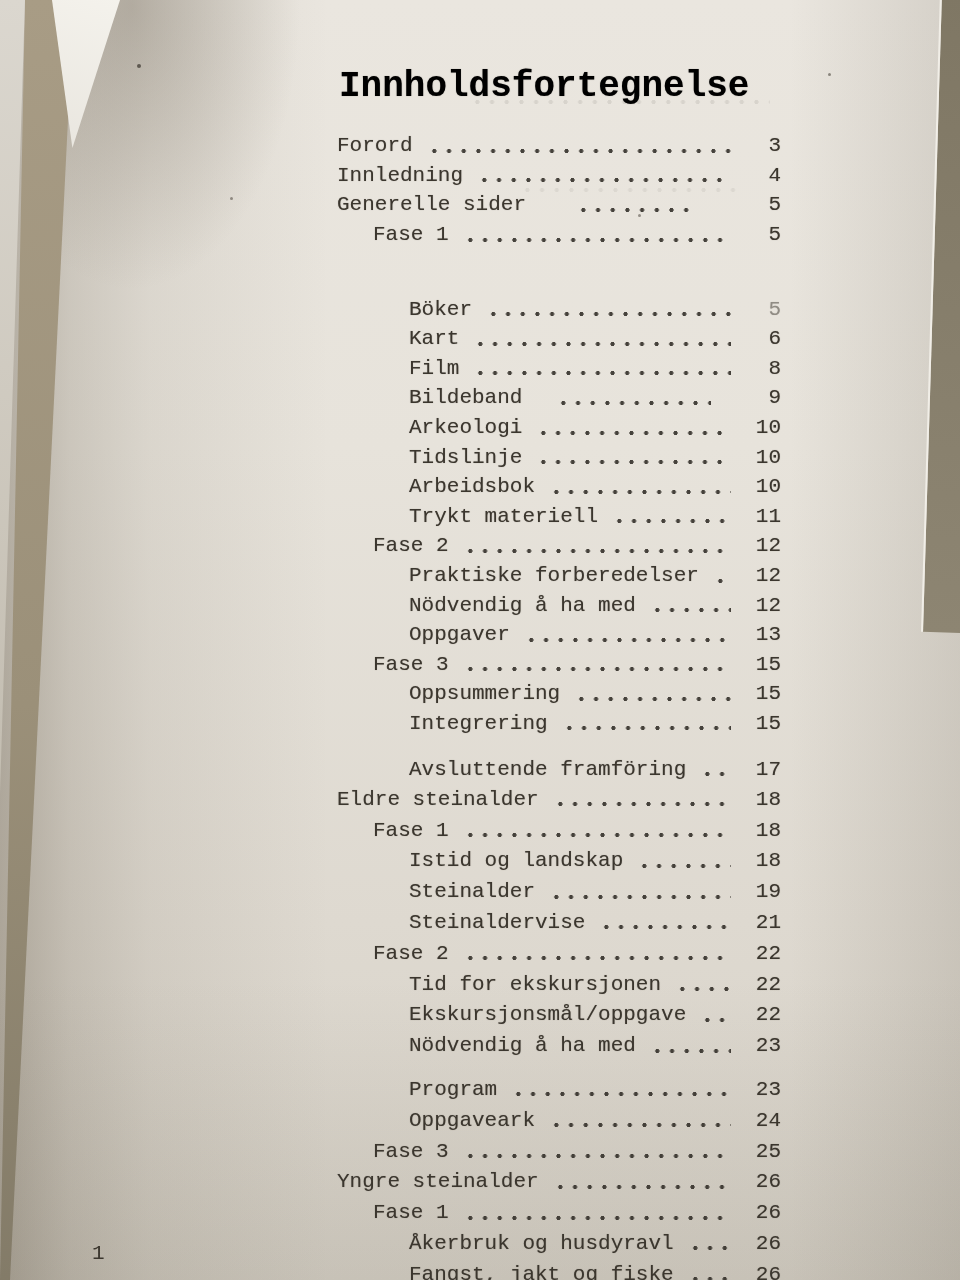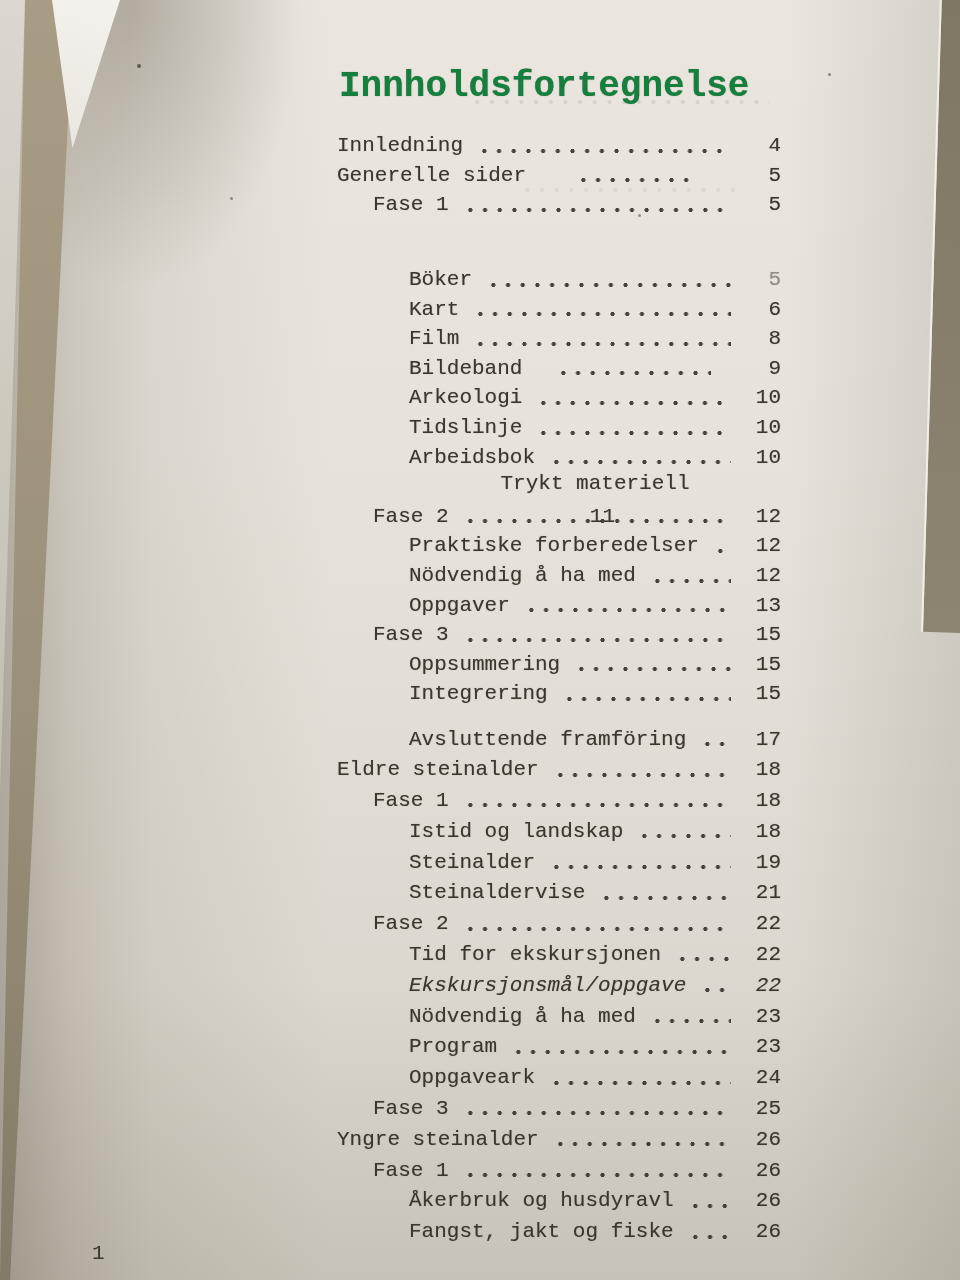--- a/index.html
+++ b/index.html
@@ -63,21 +63,21 @@
   .ghost-row {
     position: absolute; height: 8px; opacity: 0.10; filter: blur(0.5px);
     background-image: radial-gradient(circle, rgba(47,43,37,0.9) 1.8px, rgba(47,43,37,0) 2.4px);
     background-size: 14.7px 8px; background-repeat: repeat-x; background-position: left center;
   }
   .ghost1 { left: 470px; top: 98px; width: 300px; }
   .ghost2 { left: 520px; top: 186px; width: 220px; opacity: 0.07; }
   
   .title {
     position: absolute; left: 339px; top: 42px;
-    font-size: 36px; font-weight: 700; color: #15803d;
+    font-size: 36px; font-weight: 700; color: #000000;
     text-shadow: 0 0 1px rgba(54,50,43,0.5);
     white-space: pre;
   }
   
   .toc { position: absolute; left: 337px; top: 131px; width: 444px; }
   .toc-row {
     display: flex; align-items: center; height: 29.6px;
     color: #3b362e; font-size: 21px;
   }
   .toc-row.lower { height: 30.8px; }
@@ -118,20 +118,25 @@
   <div class="speck s2"></div>
   <div class="speck s3"></div>
   <div class="speck s4"></div>
   <div class="ghost-row ghost1"></div>
   <div class="ghost-row ghost2"></div>
 
   <h1 class="title">Innholdsfortegnelse</h1>
 
   <div class="toc" id="toc">
       <div class="toc-row" style="padding-left: 0px;">
+        <span class="toc-label">Forord</span>
+        <span class="toc-leader"></span>
+        <span class="toc-num">3</span>
+      </div>
+      <div class="toc-row" style="padding-left: 0px;">
         <span class="toc-label">Innledning</span>
         <span class="toc-leader"></span>
         <span class="toc-num">4</span>
       </div>
       <div class="toc-row" style="padding-left: 0px; gap: 36px;">
         <span class="toc-label">Generelle sider</span>
         <span class="toc-leader"></span>
         <span class="toc-num">5</span>
       </div>
       <div class="toc-row" style="padding-left: 36px;">
@@ -167,21 +172,21 @@
       <div class="toc-row" style="padding-left: 72px;">
         <span class="toc-label">Tidslinje</span>
         <span class="toc-leader"></span>
         <span class="toc-num">10</span>
       </div>
       <div class="toc-row" style="padding-left: 72px;">
         <span class="toc-label">Arbeidsbok</span>
         <span class="toc-leader"></span>
         <span class="toc-num">10</span>
       </div>
-      <div class="toc-row" style="padding-left: 72px; flex-direction: column;">
+      <div class="toc-row" style="padding-left: 72px;">
         <span class="toc-label">Trykt materiell</span>
         <span class="toc-leader"></span>
         <span class="toc-num">11</span>
       </div>
       <div class="toc-row" style="padding-left: 36px;">
         <span class="toc-label">Fase 2</span>
         <span class="toc-leader"></span>
         <span class="toc-num">12</span>
       </div>
       <div class="toc-row" style="padding-left: 72px;">
@@ -247,31 +252,31 @@
       <div class="toc-row lower" style="padding-left: 36px;">
         <span class="toc-label">Fase 2</span>
         <span class="toc-leader"></span>
         <span class="toc-num">22</span>
       </div>
       <div class="toc-row lower" style="padding-left: 72px;">
         <span class="toc-label">Tid for ekskursjonen</span>
         <span class="toc-leader"></span>
         <span class="toc-num">22</span>
       </div>
-      <div class="toc-row lower" style="padding-left: 72px; font-style: italic;">
+      <div class="toc-row lower" style="padding-left: 72px;">
         <span class="toc-label">Ekskursjonsmål/oppgave</span>
         <span class="toc-leader"></span>
         <span class="toc-num">22</span>
       </div>
       <div class="toc-row lower" style="padding-left: 72px;">
         <span class="toc-label">Nödvendig å ha med</span>
         <span class="toc-leader"></span>
         <span class="toc-num">23</span>
       </div>
-      <div class="toc-row lower" style="padding-left: 72px;">
+      <div class="toc-row lower" style="padding-left: 72px; margin-top: 13px;">
         <span class="toc-label">Program</span>
         <span class="toc-leader"></span>
         <span class="toc-num">23</span>
       </div>
       <div class="toc-row lower" style="padding-left: 72px;">
         <span class="toc-label">Oppgaveark</span>
         <span class="toc-leader"></span>
         <span class="toc-num">24</span>
       </div>
       <div class="toc-row lower" style="padding-left: 36px;">

